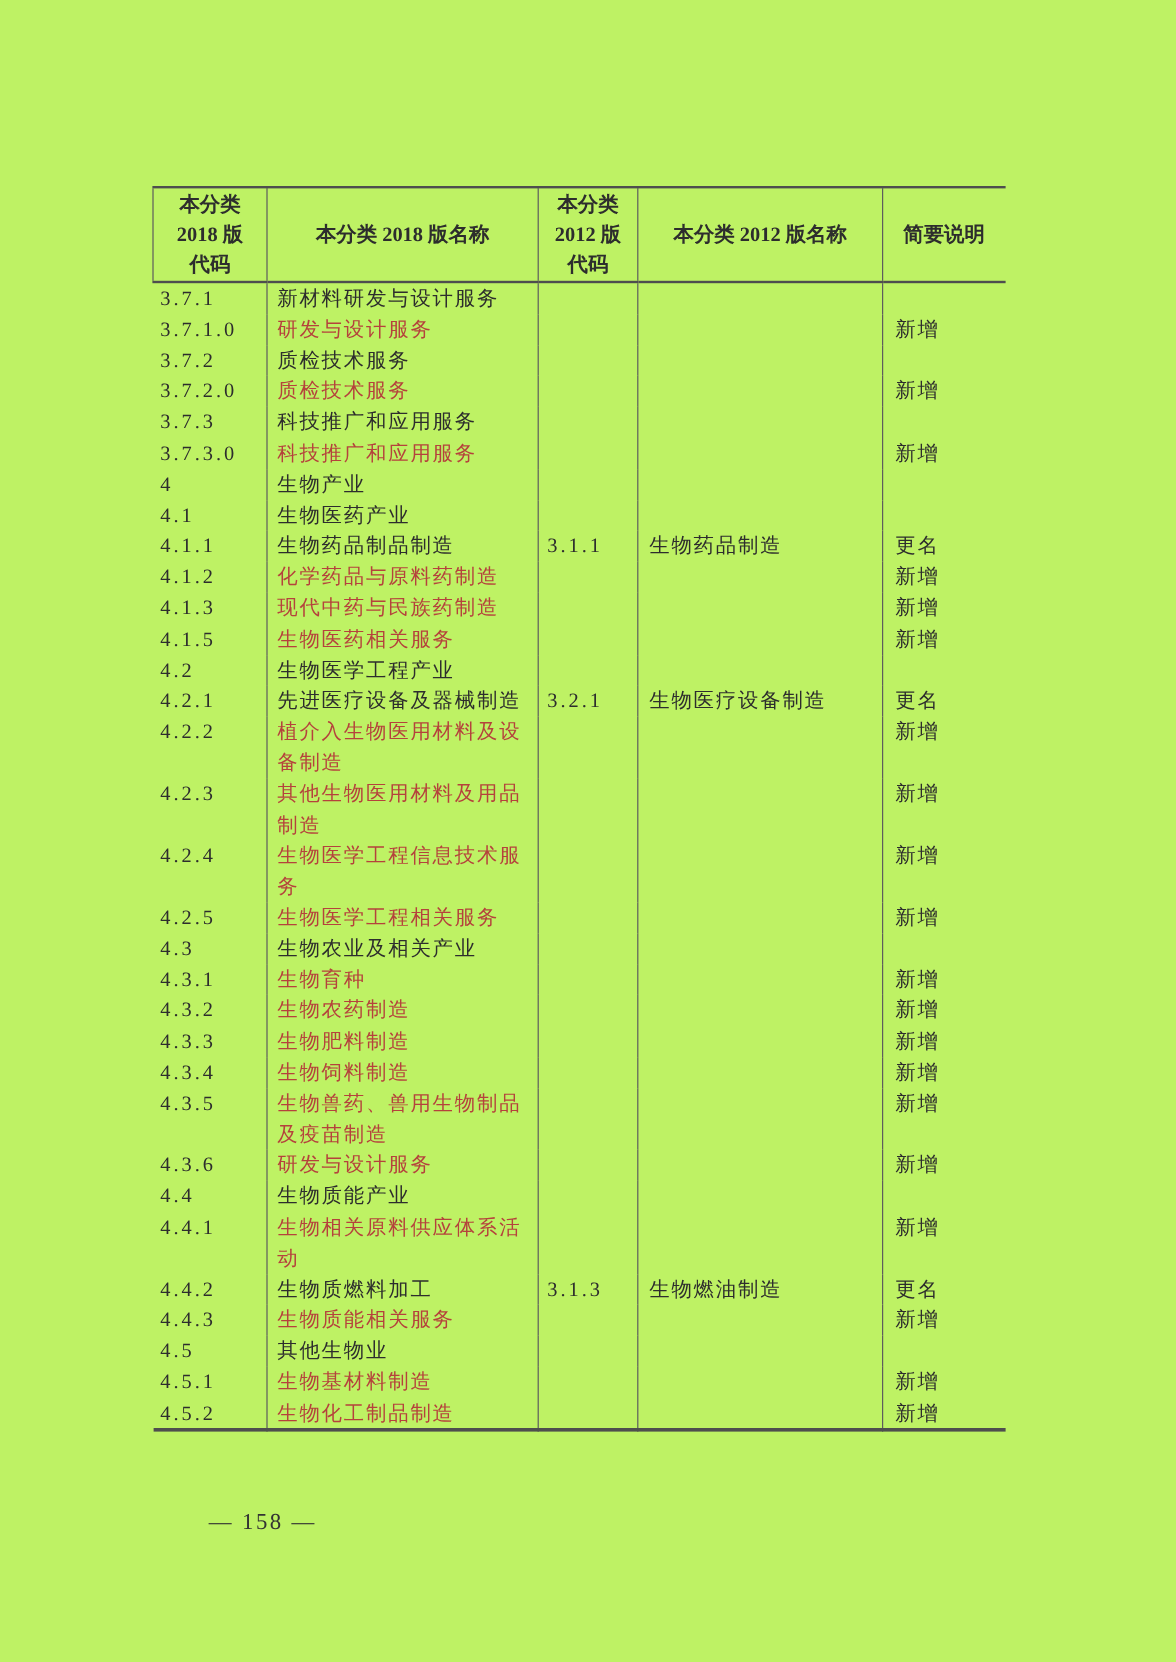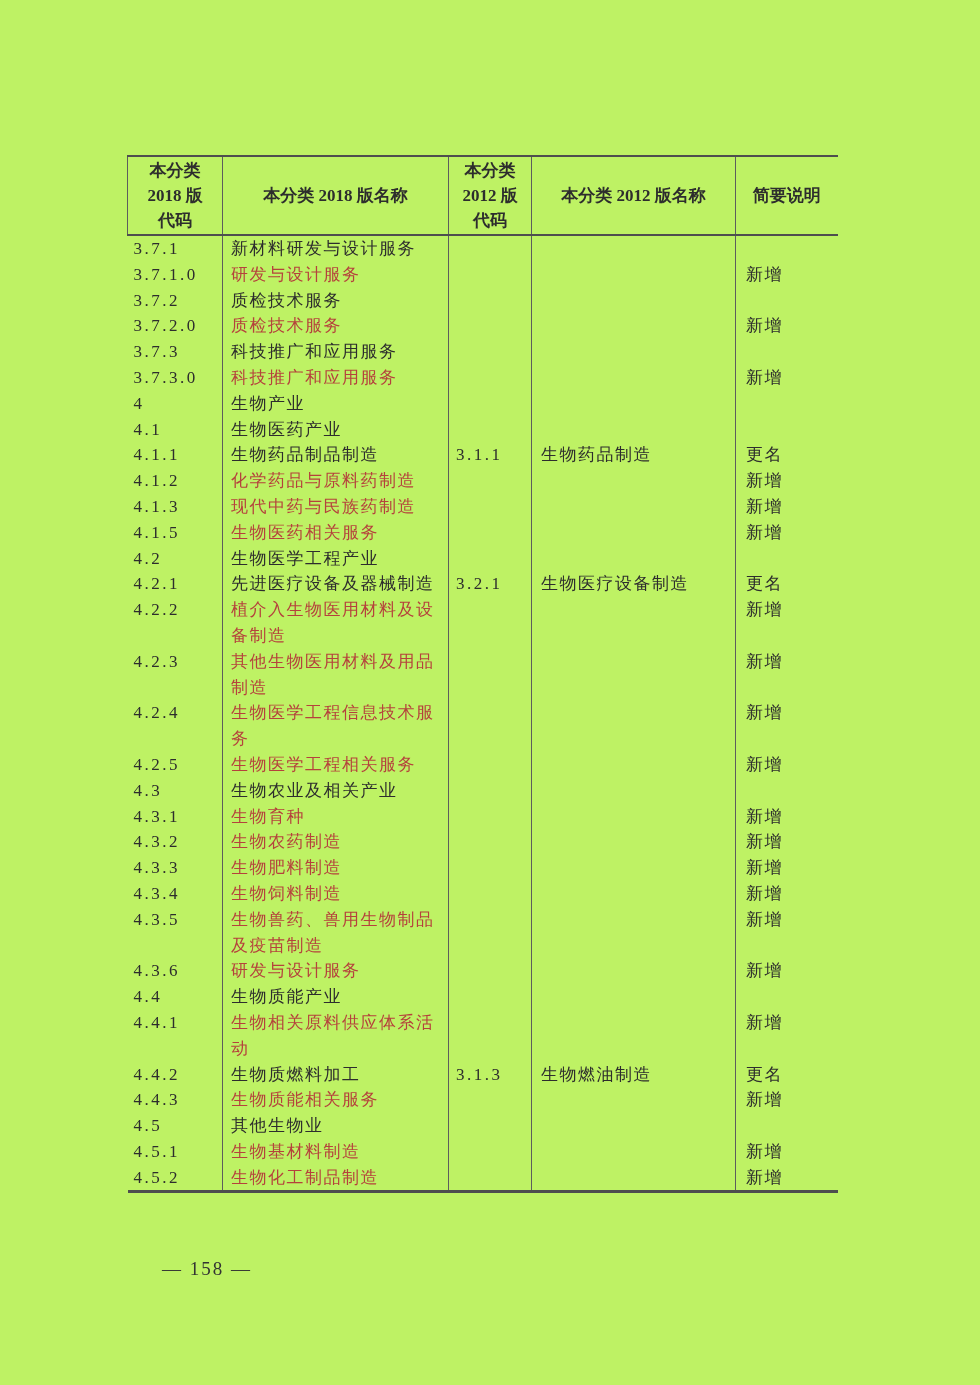--- a/index.html
+++ b/index.html
@@ -73,21 +73,21 @@
   td.c4.name { padding-left: 9px; }
   td.note {
     letter-spacing: 1.5px;
     padding-left: 10px;
     white-space: nowrap;
   }
   td.name.red { color: var(--red-text, #b5423c); }
 
   .page-number {
     position: absolute;
-    left: 162px;
+    left: 174px;
     top: 1258px;
     font-size: 19px;
     letter-spacing: 2px;
     color: #333333;
     font-family: "Liberation Serif", "DejaVu Serif", serif;
   }
 </style>
 </head>
 <body>
 

